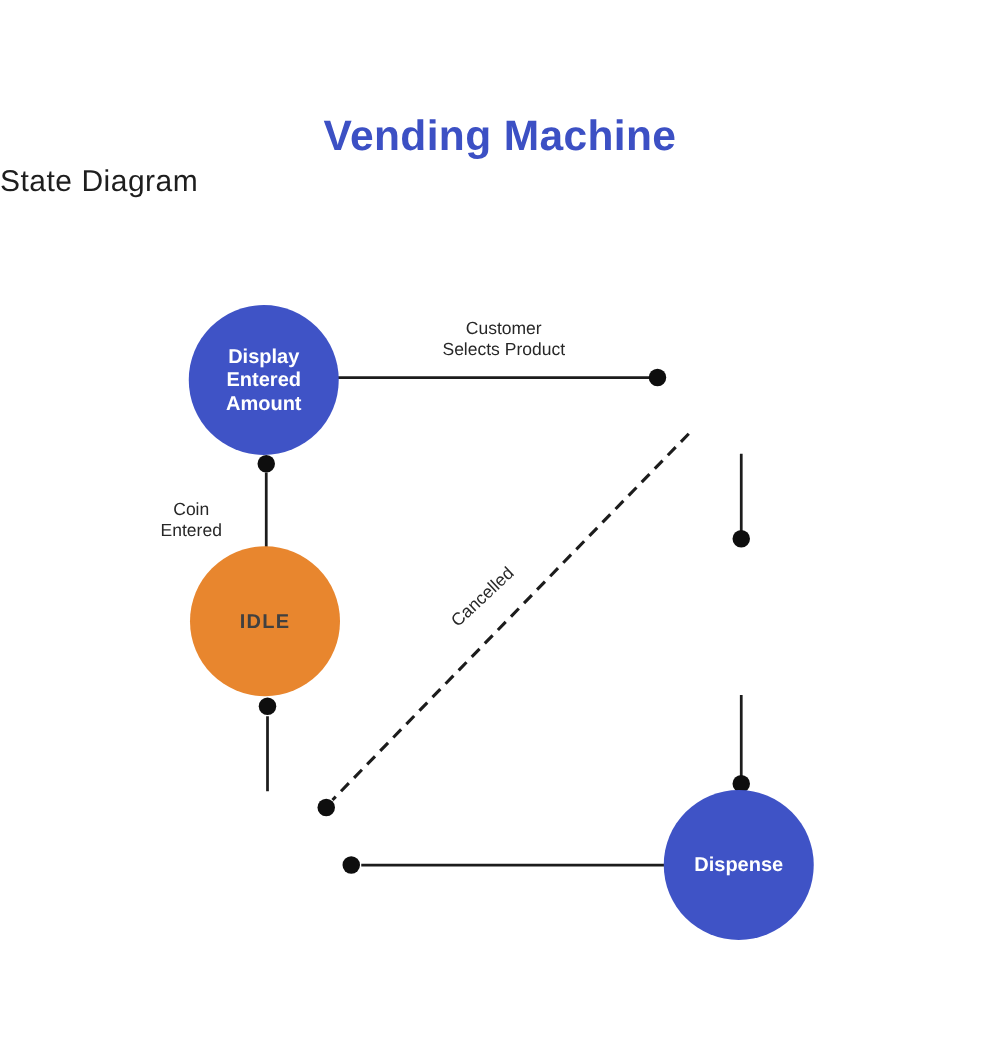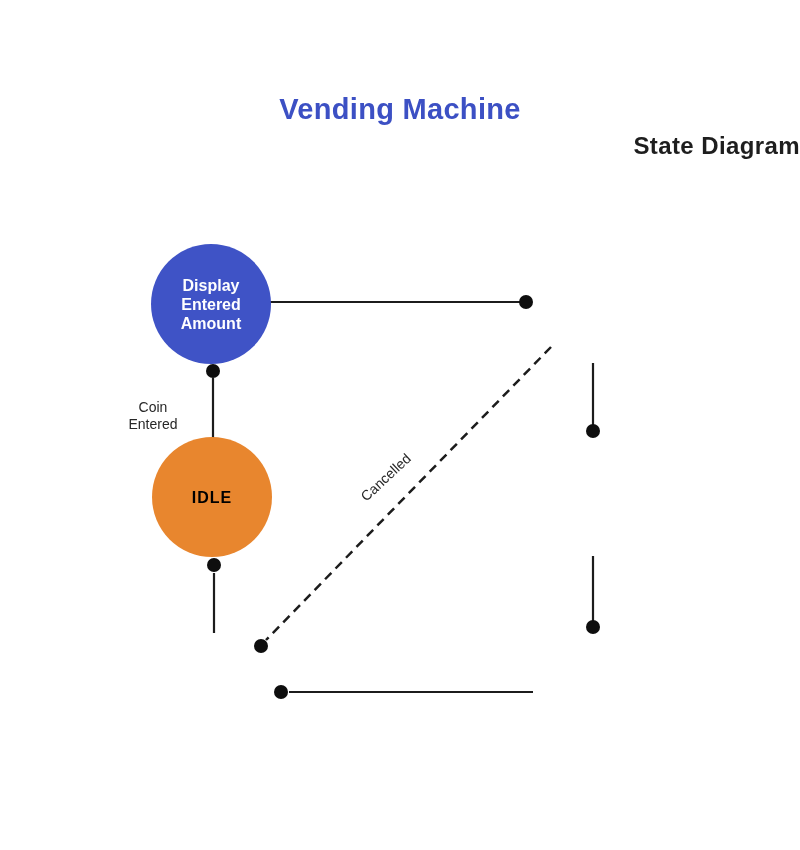--- a/index.html
+++ b/index.html
@@ -8,33 +8,33 @@
     width: 800px;
     height: 850px;
     background: #ffffff;
     overflow: hidden;
     font-family: "Liberation Sans", sans-serif;
   }
   .title {
     position: absolute;
     top: 94px; left: 0; right: 0;
     text-align: center;
-    font-size: 29px;
+    font-size: 34px;
     line-height: 31px;
     font-weight: 700;
     letter-spacing: 0.3px;
     color: #3c50c4;
   }
   .subtitle {
     position: absolute;
     top: 132px; left: 0; right: 0;
-    text-align: right;
+    text-align: left;
     font-size: 24px;
     line-height: 27px;
-    font-weight: 700;
+    font-weight: 400;
     letter-spacing: 0.4px;
     color: #1e1e1e;
   }
   .edges-layer {
     position: absolute;
     left: 0; top: 0;
     pointer-events: none;
   }
   .node {
     position: absolute;
@@ -48,21 +48,21 @@
   }
   .node .node-label {
     white-space: pre-line;
     font-weight: 700;
     font-size: 16px;
     line-height: 19px;
     color: #ffffff;
   }
   .node.blue { background: #3f53c6; }
   .node.orange { background: #e8862e; }
-  .node.orange .node-label { color: #000000; letter-spacing: 1px; }
+  .node.orange .node-label { color: #404040; letter-spacing: 1px; }
   .edge-label {
     position: absolute;
     font-size: 14px;
     line-height: 17px;
     color: #272727;
     text-align: center;
     white-space: pre-line;
   }
   .edge-label.rotated {
     transform: rotate(-43deg);
@@ -107,20 +107,25 @@
 Amount</span>
   </div>
 
 
   <div class="node orange" style="left:152px; top:437px;">
     <span class="node-label">IDLE</span>
   </div>
 
 
 
+  <div class="node blue" style="left:531px; top:632px;">
+    <span class="node-label">Dispense</span>
+  </div>
 
+  <div class="edge-label" style="left:313px; top:254px; width:180px;">Customer
+Selects Product</div>
 
   <div class="edge-label" style="left:93px; top:399px; width:120px;">Coin
 Entered</div>
 
   <div class="edge-label rotated" style="left:321px; top:469px; width:130px;">Cancelled</div>
 
 </div>
 
 </body></html>

